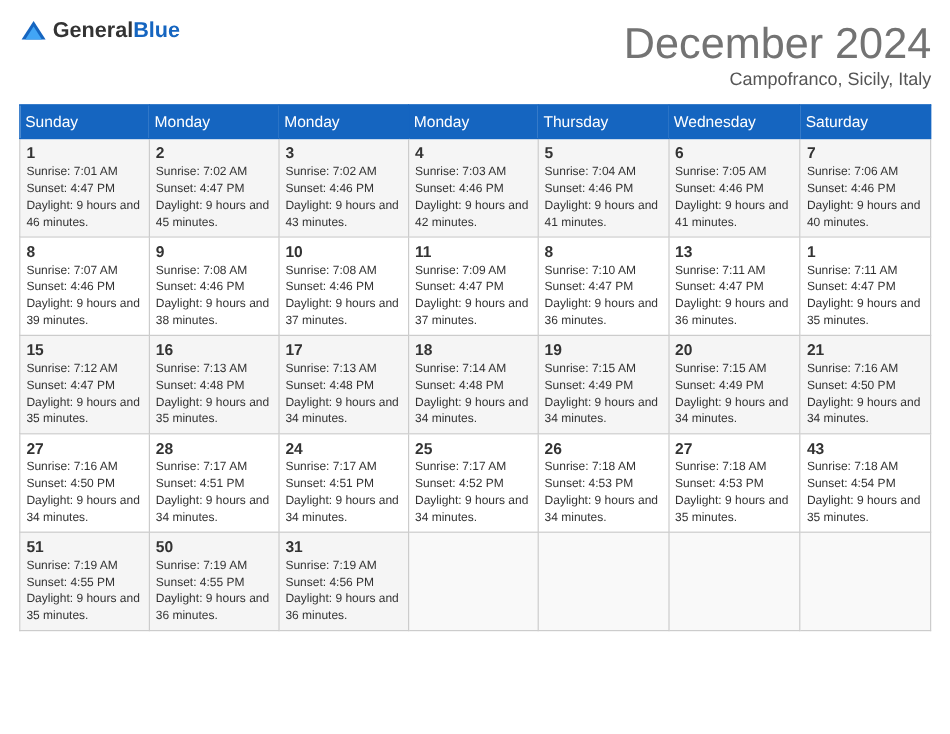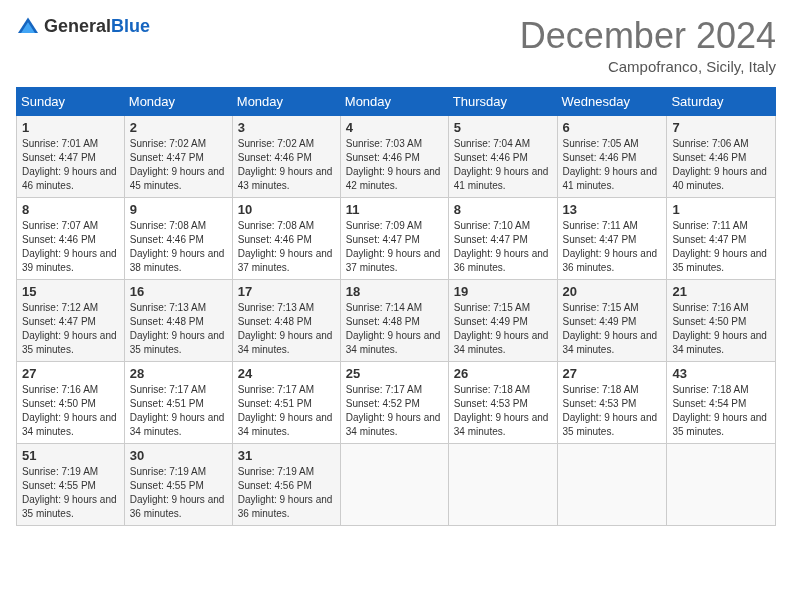--- a/index.html
+++ b/index.html
@@ -248,21 +248,21 @@
         <span class="day-number">43</span>
         <span class="day-detail">Sunrise: 7:18 AM<br>Sunset: 4:54 PM<br>Daylight: 9 hours and 35 minutes.</span>
       </td>
       </tr>
       <tr>
         <td>
         <span class="day-number">51</span>
         <span class="day-detail">Sunrise: 7:19 AM<br>Sunset: 4:55 PM<br>Daylight: 9 hours and 35 minutes.</span>
       </td>
         <td>
-        <span class="day-number">30</span>
+        <span class="day-number">50</span>
         <span class="day-detail">Sunrise: 7:19 AM<br>Sunset: 4:55 PM<br>Daylight: 9 hours and 36 minutes.</span>
       </td>
         <td>
         <span class="day-number">31</span>
         <span class="day-detail">Sunrise: 7:19 AM<br>Sunset: 4:56 PM<br>Daylight: 9 hours and 36 minutes.</span>
       </td>
         <td class="empty"></td>
         <td class="empty"></td>
         <td class="empty"></td>
         <td class="empty"></td>

